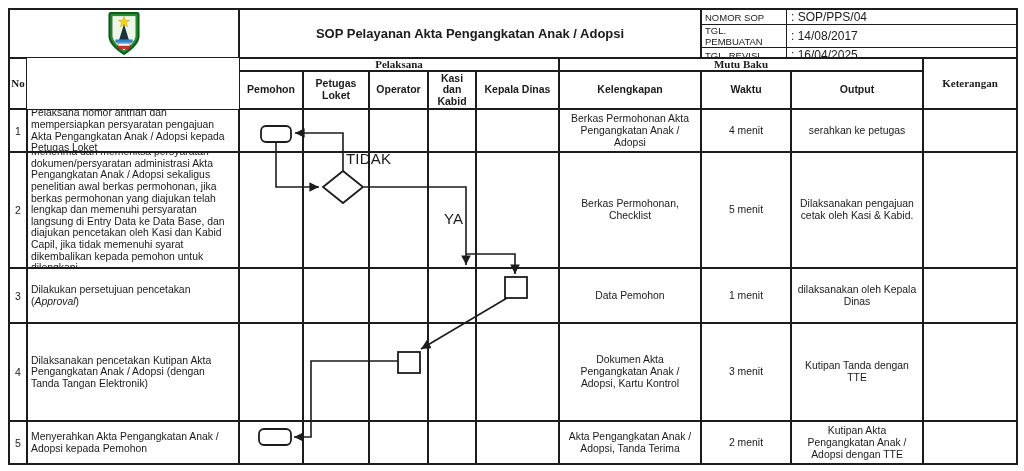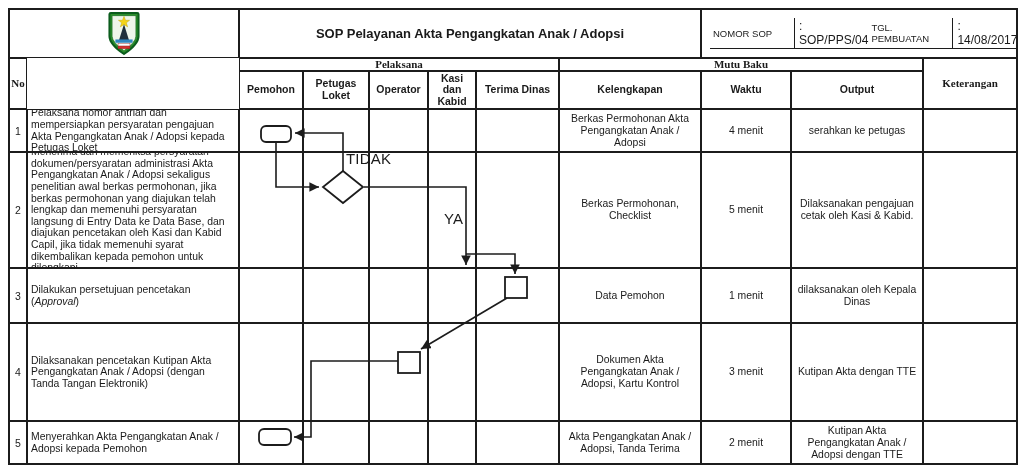--- a/index.html
+++ b/index.html
@@ -17,21 +17,21 @@
   .c{box-sizing:border-box;border:1px solid #1c1c1c;overflow:hidden;background:#fff;}
   .cc{display:flex;align-items:center;justify-content:center;text-align:center;}
   .cl{display:flex;align-items:center;justify-content:flex-start;text-align:left;}
   .hdr{font-weight:bold;font-size:11px;line-height:1.15;font-family:Liberation Serif, serif;}
   .subhdr{font-weight:bold;font-size:10.5px;line-height:1.1;padding:0 2px;}
   .title-cell{font-weight:bold;font-size:13px;}
   .body-txt{font-size:10.4px;line-height:11.6px;padding:1px 5px 1px 3px;}
   .num{font-size:10.5px;}
   .mid-txt{font-size:10.4px;line-height:12px;padding:1px 4px;}
   
-  .meta{display:flex;flex-direction:row;padding:8px;}
+  .meta{display:flex;flex-direction:column;padding:0;}
   .meta-row{flex:1;display:flex;border-bottom:1px solid #1c1c1c;}
   .meta-row:last-child{border-bottom:none;}
   .meta-label{width:85px;border-right:1px solid #1c1c1c;font-size:9.5px;
     display:flex;align-items:center;padding-left:3px;box-sizing:border-box;}
   .meta-value{flex:1;font-size:12px;display:flex;align-items:center;padding-left:4px;}
   
   .flow-overlay{position:absolute;left:0;top:0;width:1024px;height:471px;pointer-events:none;}
   .flow-label{position:absolute;font-size:15px;font-weight:normal;letter-spacing:.2px;}
   .logo-wrap{display:flex;align-items:center;justify-content:center;}
 </style>
@@ -77,21 +77,21 @@
 
     <div class="c cc hdr" style="grid-area:2/1/4/2">No</div>
     <div class="c cc hdr" style="grid-area:2/3/3/8">Pelaksana</div>
     <div class="c cc hdr" style="grid-area:2/8/3/11">Mutu Baku</div>
     <div class="c cc hdr" style="grid-area:2/11/4/12">Keterangan</div>
 
     <div class="c cc subhdr" style="grid-area:3/3/4/4">Pemohon</div>
     <div class="c cc subhdr" style="grid-area:3/4/4/5">Petugas Loket</div>
     <div class="c cc subhdr" style="grid-area:3/5/4/6">Operator</div>
     <div class="c cc subhdr" style="grid-area:3/6/4/7">Kasi dan Kabid</div>
-    <div class="c cc subhdr" style="grid-area:3/7/4/8">Terima Dinas</div>
+    <div class="c cc subhdr" style="grid-area:3/7/4/8">Kepala Dinas</div>
     <div class="c cc subhdr" style="grid-area:3/8/4/9">Kelengkapan</div>
     <div class="c cc subhdr" style="grid-area:3/9/4/10">Waktu</div>
     <div class="c cc subhdr" style="grid-area:3/10/4/11">Output</div>
 
     <div class="c cc num" style="grid-area:4/1/5/2">1</div>
     <div class="c cl body-txt" style="grid-area:4/2/5/3">
       <span>Pelaksana nomor antrian dan mempersiapkan persyaratan pengajuan Akta Pengangkatan Anak / Adopsi kepada Petugas Loket</span>
     </div>
     <div class="c" style="grid-area:4/3/5/4"></div>
     <div class="c" style="grid-area:4/4/5/5"></div>
@@ -135,21 +135,21 @@
     <div class="c cl body-txt" style="grid-area:7/2/8/3">
       <span>Dilaksanakan pencetakan Kutipan Akta Pengangkatan Anak / Adopsi (dengan Tanda Tangan Elektronik)</span>
     </div>
     <div class="c" style="grid-area:7/3/8/4"></div>
     <div class="c" style="grid-area:7/4/8/5"></div>
     <div class="c" style="grid-area:7/5/8/6"></div>
     <div class="c" style="grid-area:7/6/8/7"></div>
     <div class="c" style="grid-area:7/7/8/8"></div>
     <div class="c cc mid-txt" style="grid-area:7/8/8/9">Dokumen Akta Pengangkatan Anak / Adopsi, Kartu Kontrol</div>
     <div class="c cc mid-txt" style="grid-area:7/9/8/10">3 menit</div>
-    <div class="c cc mid-txt" style="grid-area:7/10/8/11">Kutipan Akta dengan TTE</div>
+    <div class="c cc mid-txt" style="grid-area:7/10/8/11">Kutipan Tanda dengan TTE</div>
     <div class="c cc mid-txt" style="grid-area:7/11/8/12"></div>
 
     <div class="c cc num" style="grid-area:8/1/9/2">5</div>
     <div class="c cl body-txt" style="grid-area:8/2/9/3">
       <span>Menyerahkan Akta Pengangkatan Anak / Adopsi kepada Pemohon</span>
     </div>
     <div class="c" style="grid-area:8/3/9/4"></div>
     <div class="c" style="grid-area:8/4/9/5"></div>
     <div class="c" style="grid-area:8/5/9/6"></div>
     <div class="c" style="grid-area:8/6/9/7"></div>

